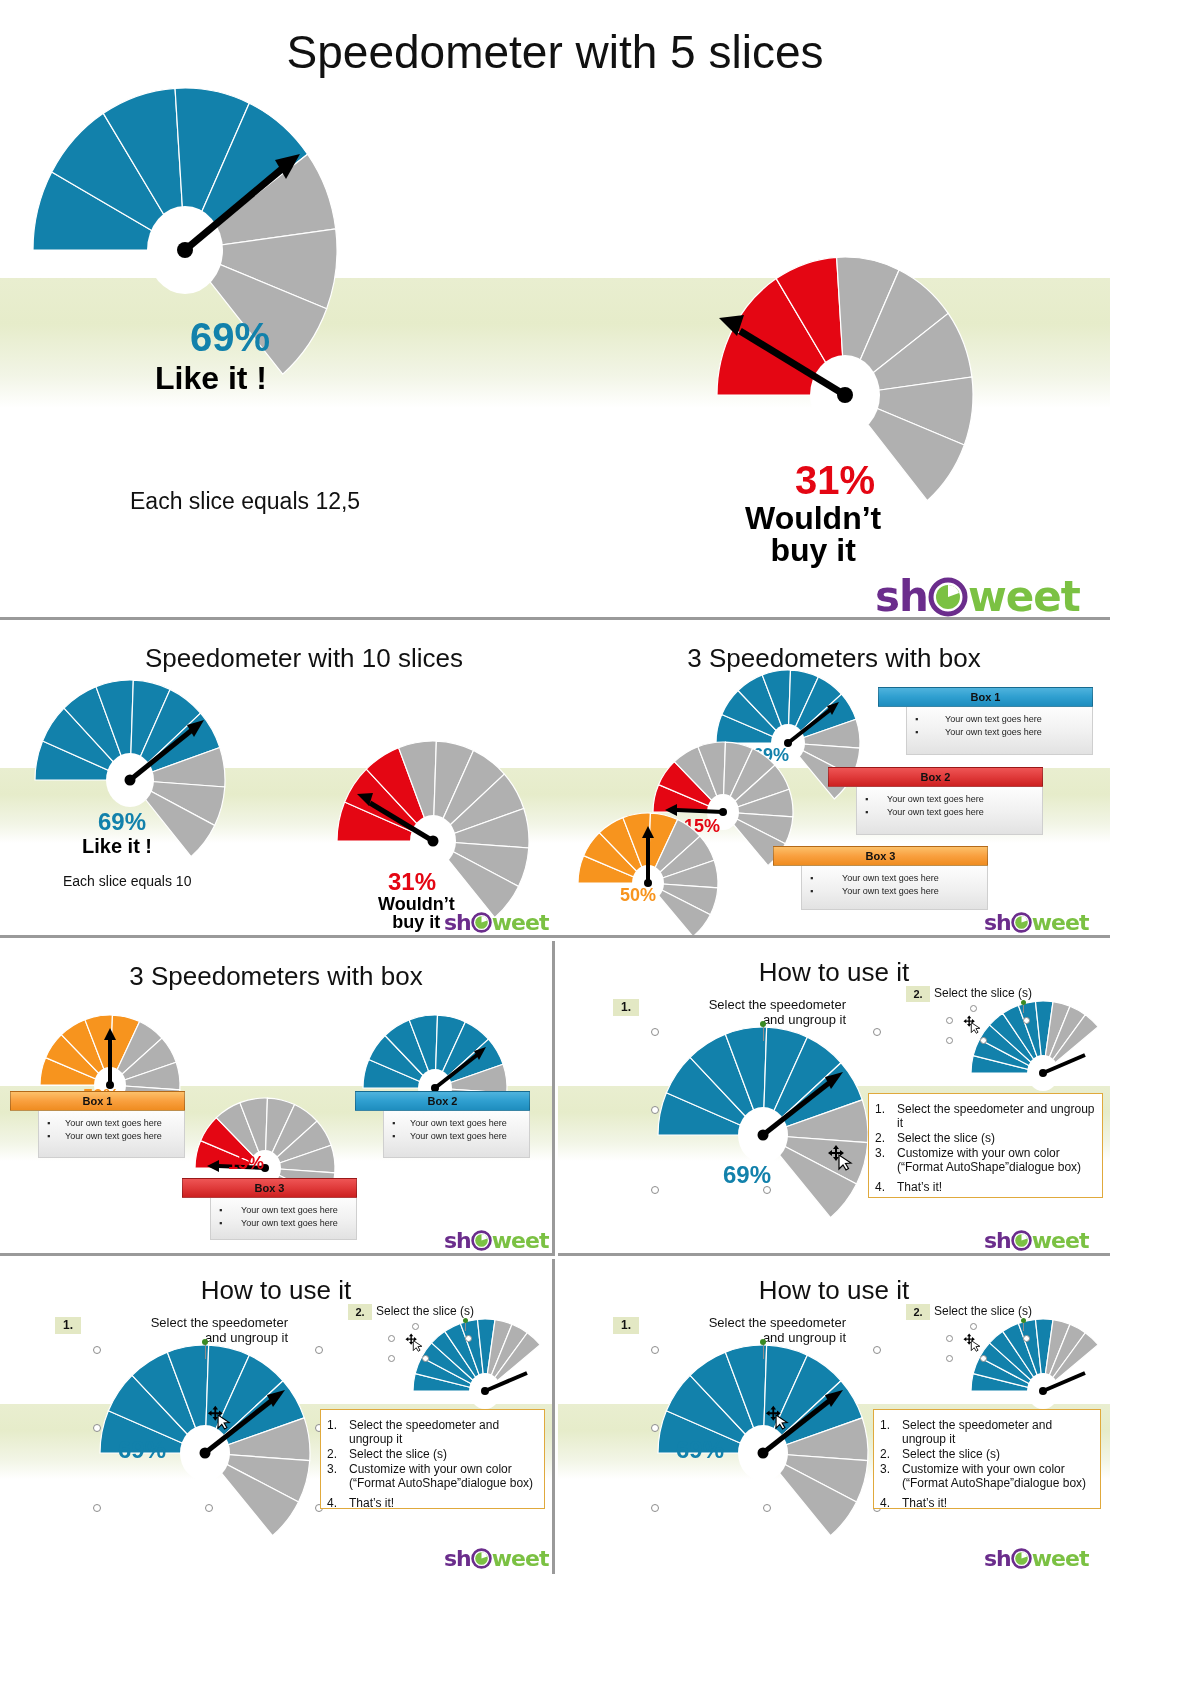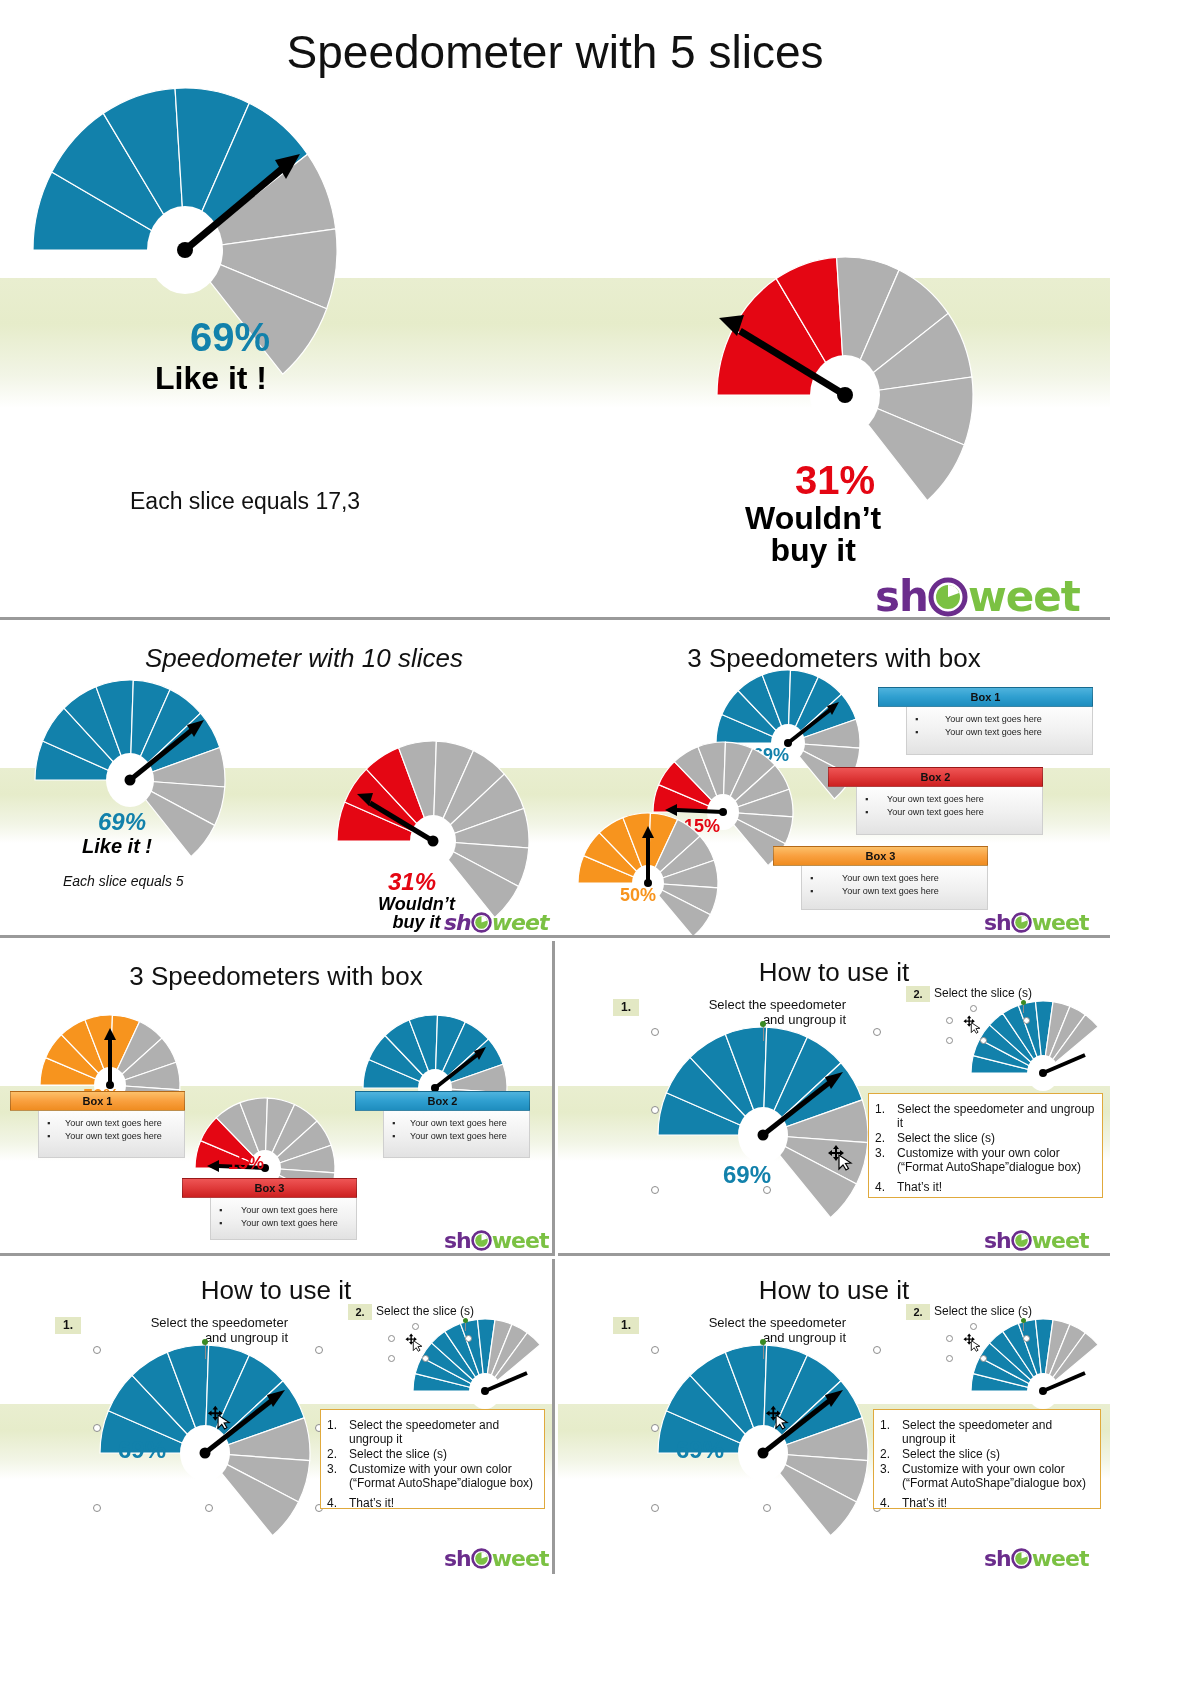--- a/index.html
+++ b/index.html
@@ -114,34 +114,34 @@
           <circle cx="0" cy="0" r="8" fill="#000"></circle>
         </g>
       </svg>
     </div>
     <div class="val" style="left:795px;top:458px;font-size:40px;color:#e40613;">31%</div>
     <div class="cap" style="left:745px;top:502px;font-size:32px;line-height:32px;">
       <div>Wouldn’t</div>
       <div>buy it</div>
     </div>
 
-    <div class="note" style="left:130px;top:488px;font-size:23px;">Each slice equals 17,3</div>
+    <div class="note" style="left:130px;top:488px;font-size:23px;">Each slice equals 12,5</div>
 
     <div class="logo" style="left:875px;top:572px;font-size:42px;">
       <span class="p1">sh</span><span class="oo" style="width:40px;height:40px;vertical-align:-6px;">
         <svg width="40" height="40" viewBox="0 0 40 40">
             <circle cx="20" cy="20" r="17" fill="none" stroke="#6b2d8c" stroke-width="5"></circle>
             <circle cx="20" cy="20" r="12" fill="#7bc143"></circle>
             <path d="M20 20 L20 8 A12 12 0 0 1 31 16 Z" fill="#ffffff"></path>
           </svg>
       </span><span class="p2">weet</span>
     </div>
   </div>
 
-  <div class="slide" style="left:0;top:623px;width:611px;height:315px;border:none;border-right:3px solid #9a9a9a;border-bottom:3px solid #9a9a9a;font-style:italic;">
+  <div class="slide" style="left:0;top:623px;width:611px;height:315px;border:none;border-right:3px solid #9a9a9a;border-bottom:3px solid #9a9a9a;">
     <div class="bandwrap">
       <div class="greenband" style="top:145px;height:75px;"></div>
     </div>
 
     <div class="slide-title" style="top:20px;font-size:26px;">Speedometer with 10 slices</div>
 
     <div class="gauge" style="left:20px;top:62px;">
       <svg width="220" height="190" viewBox="0 0 220 190">
         <g transform="translate(110,95)">
           <g id="g3s">
@@ -187,21 +187,21 @@
           <circle cx="0" cy="0" r="5.5" fill="#000"></circle>
         </g>
       </svg>
     </div>
     <div class="val" style="left:388px;top:245px;font-size:24px;color:#e40613;">31%</div>
     <div class="cap" style="left:378px;top:272px;font-size:18px;line-height:18px;">
       <div>Wouldn’t</div>
       <div>buy it</div>
     </div>
 
-    <div class="note" style="left:63px;top:250px;font-size:14px;">Each slice equals 5</div>
+    <div class="note" style="left:63px;top:250px;font-size:14px;">Each slice equals 10</div>
 
     <div class="logo" style="left:444px;top:287px;font-size:22px;">
       <span class="p1">sh</span><span class="oo" style="width:21px;height:21px;vertical-align:-3px;">
         <svg width="21" height="21" viewBox="0 0 40 40">
             <circle cx="20" cy="20" r="17" fill="none" stroke="#6b2d8c" stroke-width="5"></circle>
             <circle cx="20" cy="20" r="12" fill="#7bc143"></circle>
             <path d="M20 20 L20 8 A12 12 0 0 1 31 16 Z" fill="#ffffff"></path>
           </svg>
       </span><span class="p2">weet</span>
     </div>

